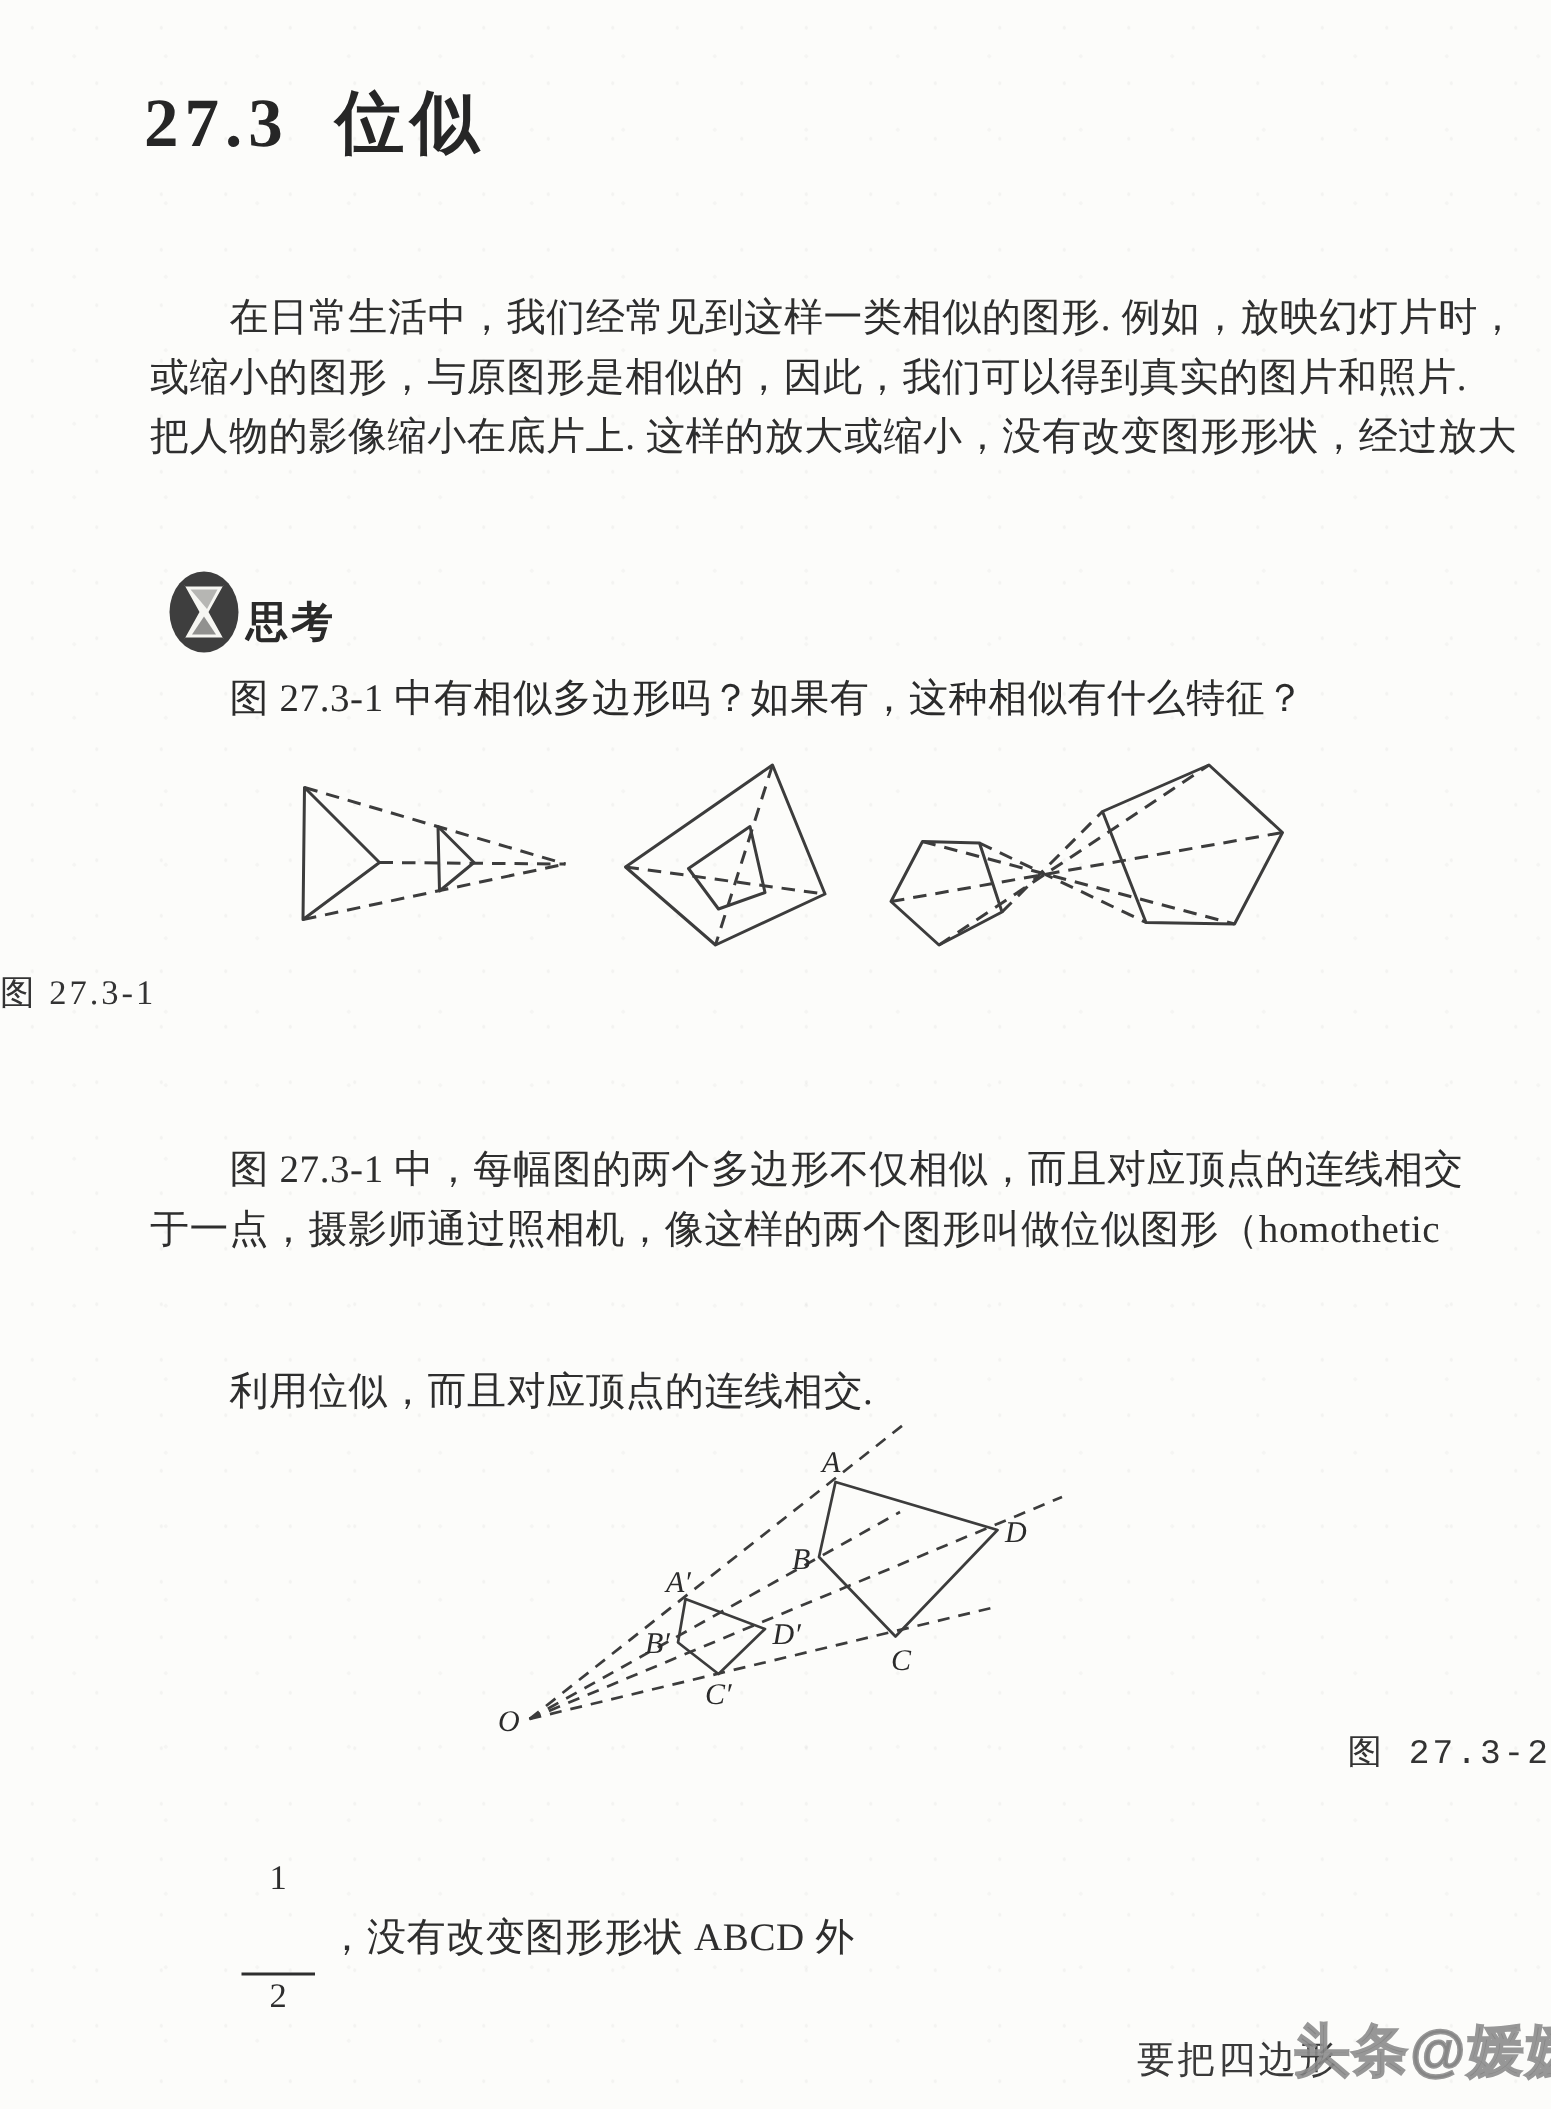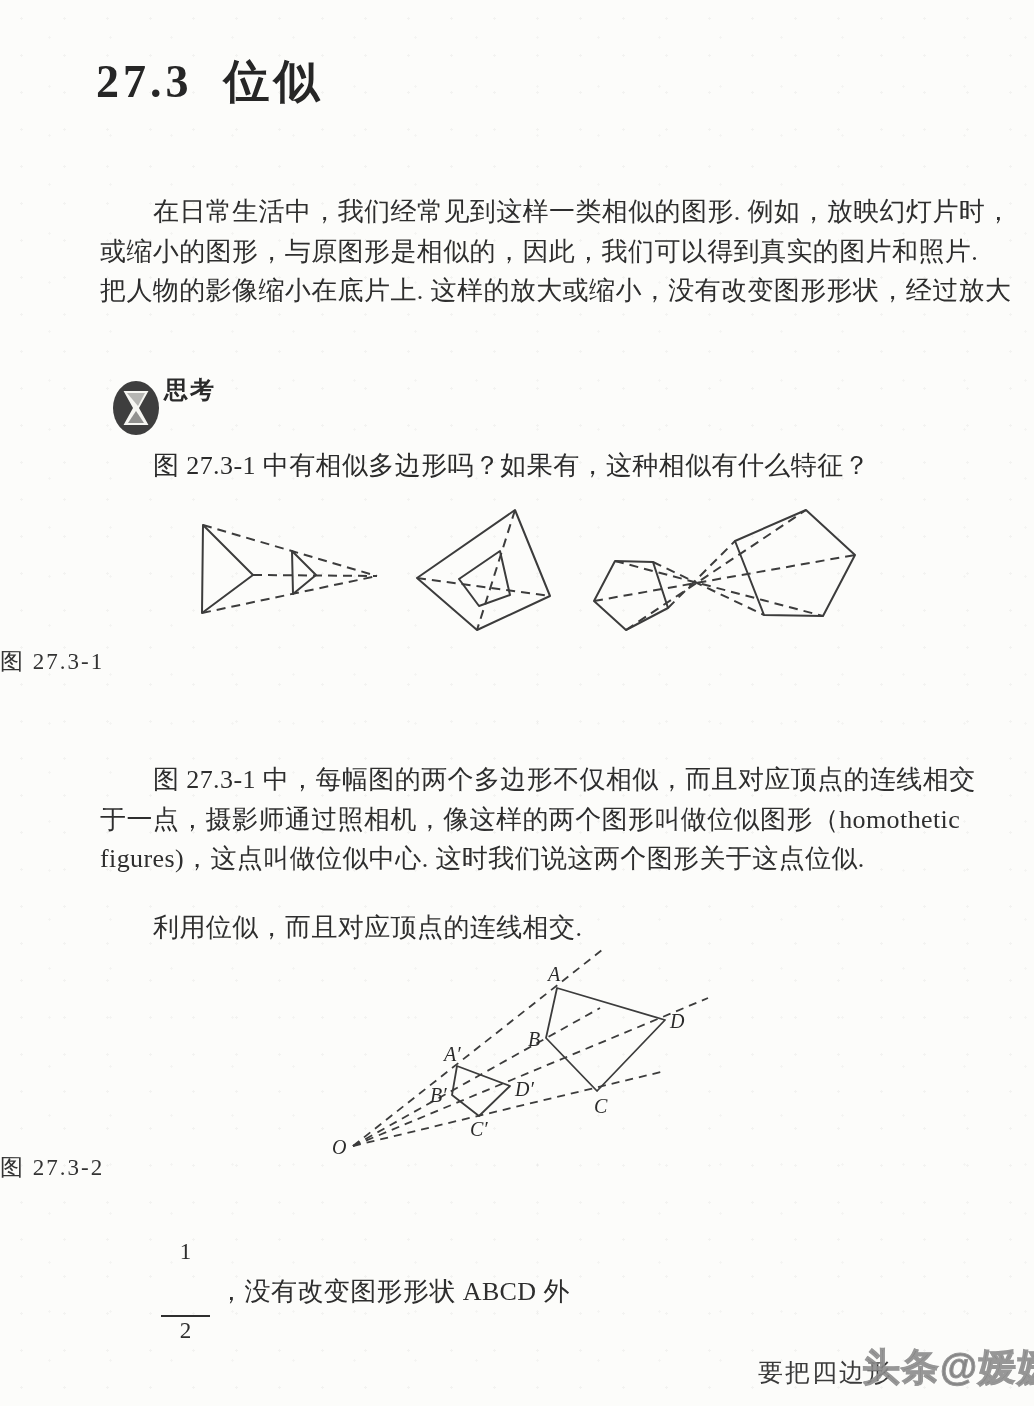--- a/index.html
+++ b/index.html
@@ -19,27 +19,27 @@
   .abs{position:absolute;}
   .title{
     left:96px;top:20px;
     font-size:46px;letter-spacing:4px;white-space:pre;
     color:#262626;
   }
   .para{left:100px;width:884px;font-size:26px;color:#2e2e2e;}
   .pline{line-height:39.5px;height:39.5px;white-space:pre;letter-spacing:0.4px;}
   .indent{padding-left:53px;}
   .think-label{
-    left:164px;top:374px;font-size:24px;font-weight:bold;color:#2a2a2a;
+    left:164px;top:396px;font-size:28px;font-weight:bold;color:#2a2a2a;
     font-family:"Liberation Sans","DejaVu Sans",sans-serif;letter-spacing:2px;
   }
   .think-q{left:153px;top:448px;font-size:26px;white-space:pre;letter-spacing:0.4px;}
   .caption{font-size:23px;letter-spacing:2px;color:#333;white-space:pre;}
   .cap1{left:0;top:646px;width:1034px;text-align:left;}
-  .cap2{left:0;top:1152px;width:1034px;text-align:left;}
+  .cap2{left:0;top:1152px;width:1034px;text-align:right;font-family:Liberation Mono, monospace;}
   .p4line1{display:flex;align-items:center;white-space:pre;letter-spacing:0.4px;}
   .frac{
     display:inline-block;text-align:center;font-size:23px;line-height:1.1;
     margin:0 8px;vertical-align:middle;font-style:normal;
   }
   .frac .num{display:block;padding:0 5px 1px 5px;}
   .frac .den{display:block;border-top:2px solid #2e2e2e;padding:1px 5px 0 5px;}
   .footer-chapter{
     left:758px;top:1356px;font-size:25px;letter-spacing:2px;color:#3a3a3a;
     font-family:"Liberation Sans","DejaVu Sans",sans-serif;white-space:pre;
@@ -109,21 +109,20 @@
         <polygon class="solid" points="505,73 543,74 558,120 516,142 484,113"></polygon>
         <polygon class="solid" points="696,22 745,67 713,128 654,127 625,53"></polygon>
       </g>
     </svg>
   </div>
   <div class="abs caption cap1">图 27.3-1</div>
 
   <div class="abs para" style="top:760px;">
     <div class="pline indent">图 27.3-1 中，每幅图的两个多边形不仅相似，而且对应顶点的连线相交</div>
     <div class="pline">于一点，摄影师通过照相机，像这样的两个图形叫做位似图形（homothetic</div>
-    <div class="pline">figures)，这点叫做位似中心. 这时我们说这两个图形关于这点位似.</div>
   </div>
 
   <div class="abs para" style="top:908px;">
     <div class="pline indent">利用位似，而且对应顶点的连线相交.</div>
   </div>
 
   <div class="abs" style="left:300px;top:948px;width:460px;height:208px;">
     <svg width="460" height="208" viewBox="0 0 460 208">
       <g>
         <line class="dash2" x1="53" y1="198" x2="302" y2="2"></line>

